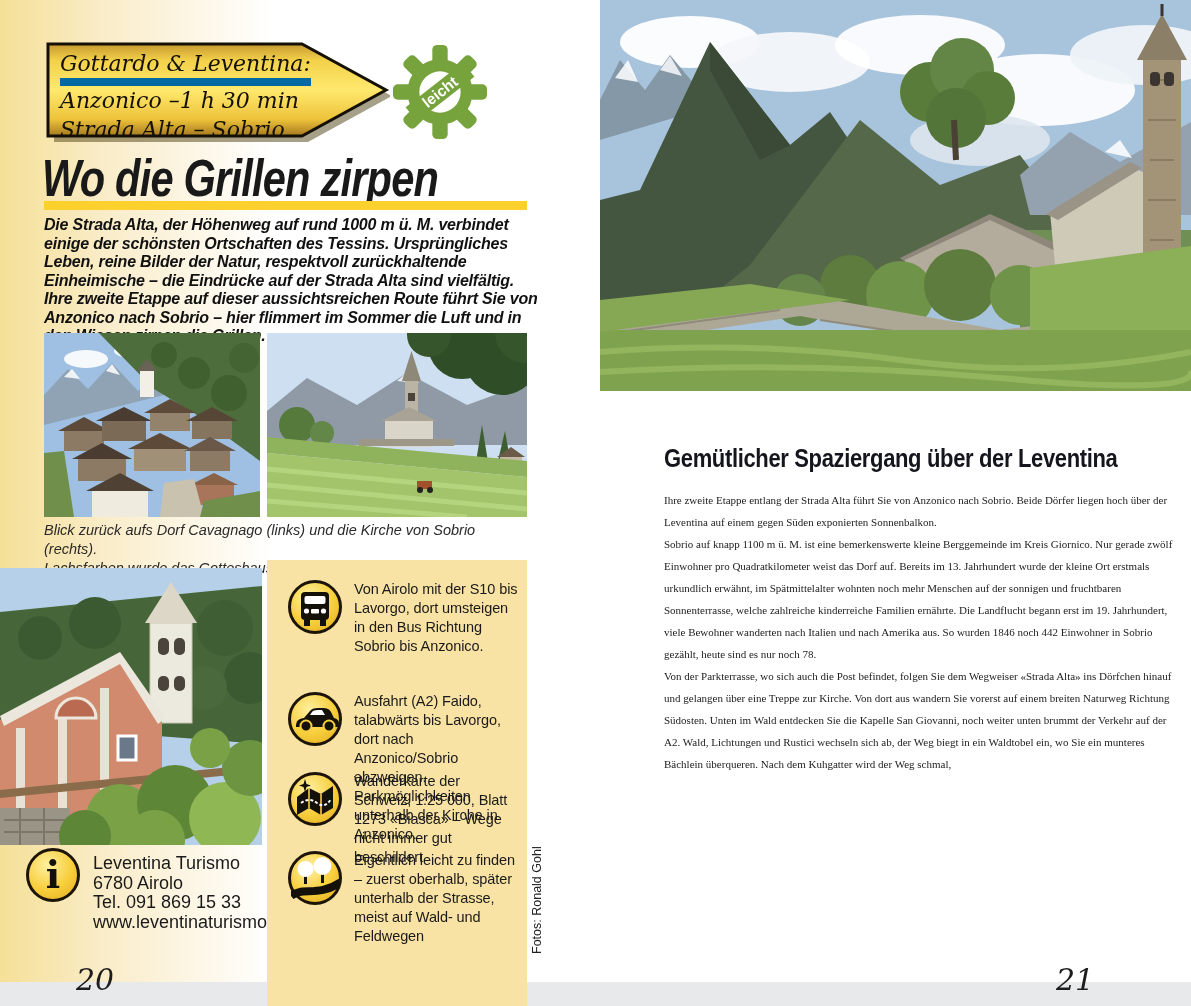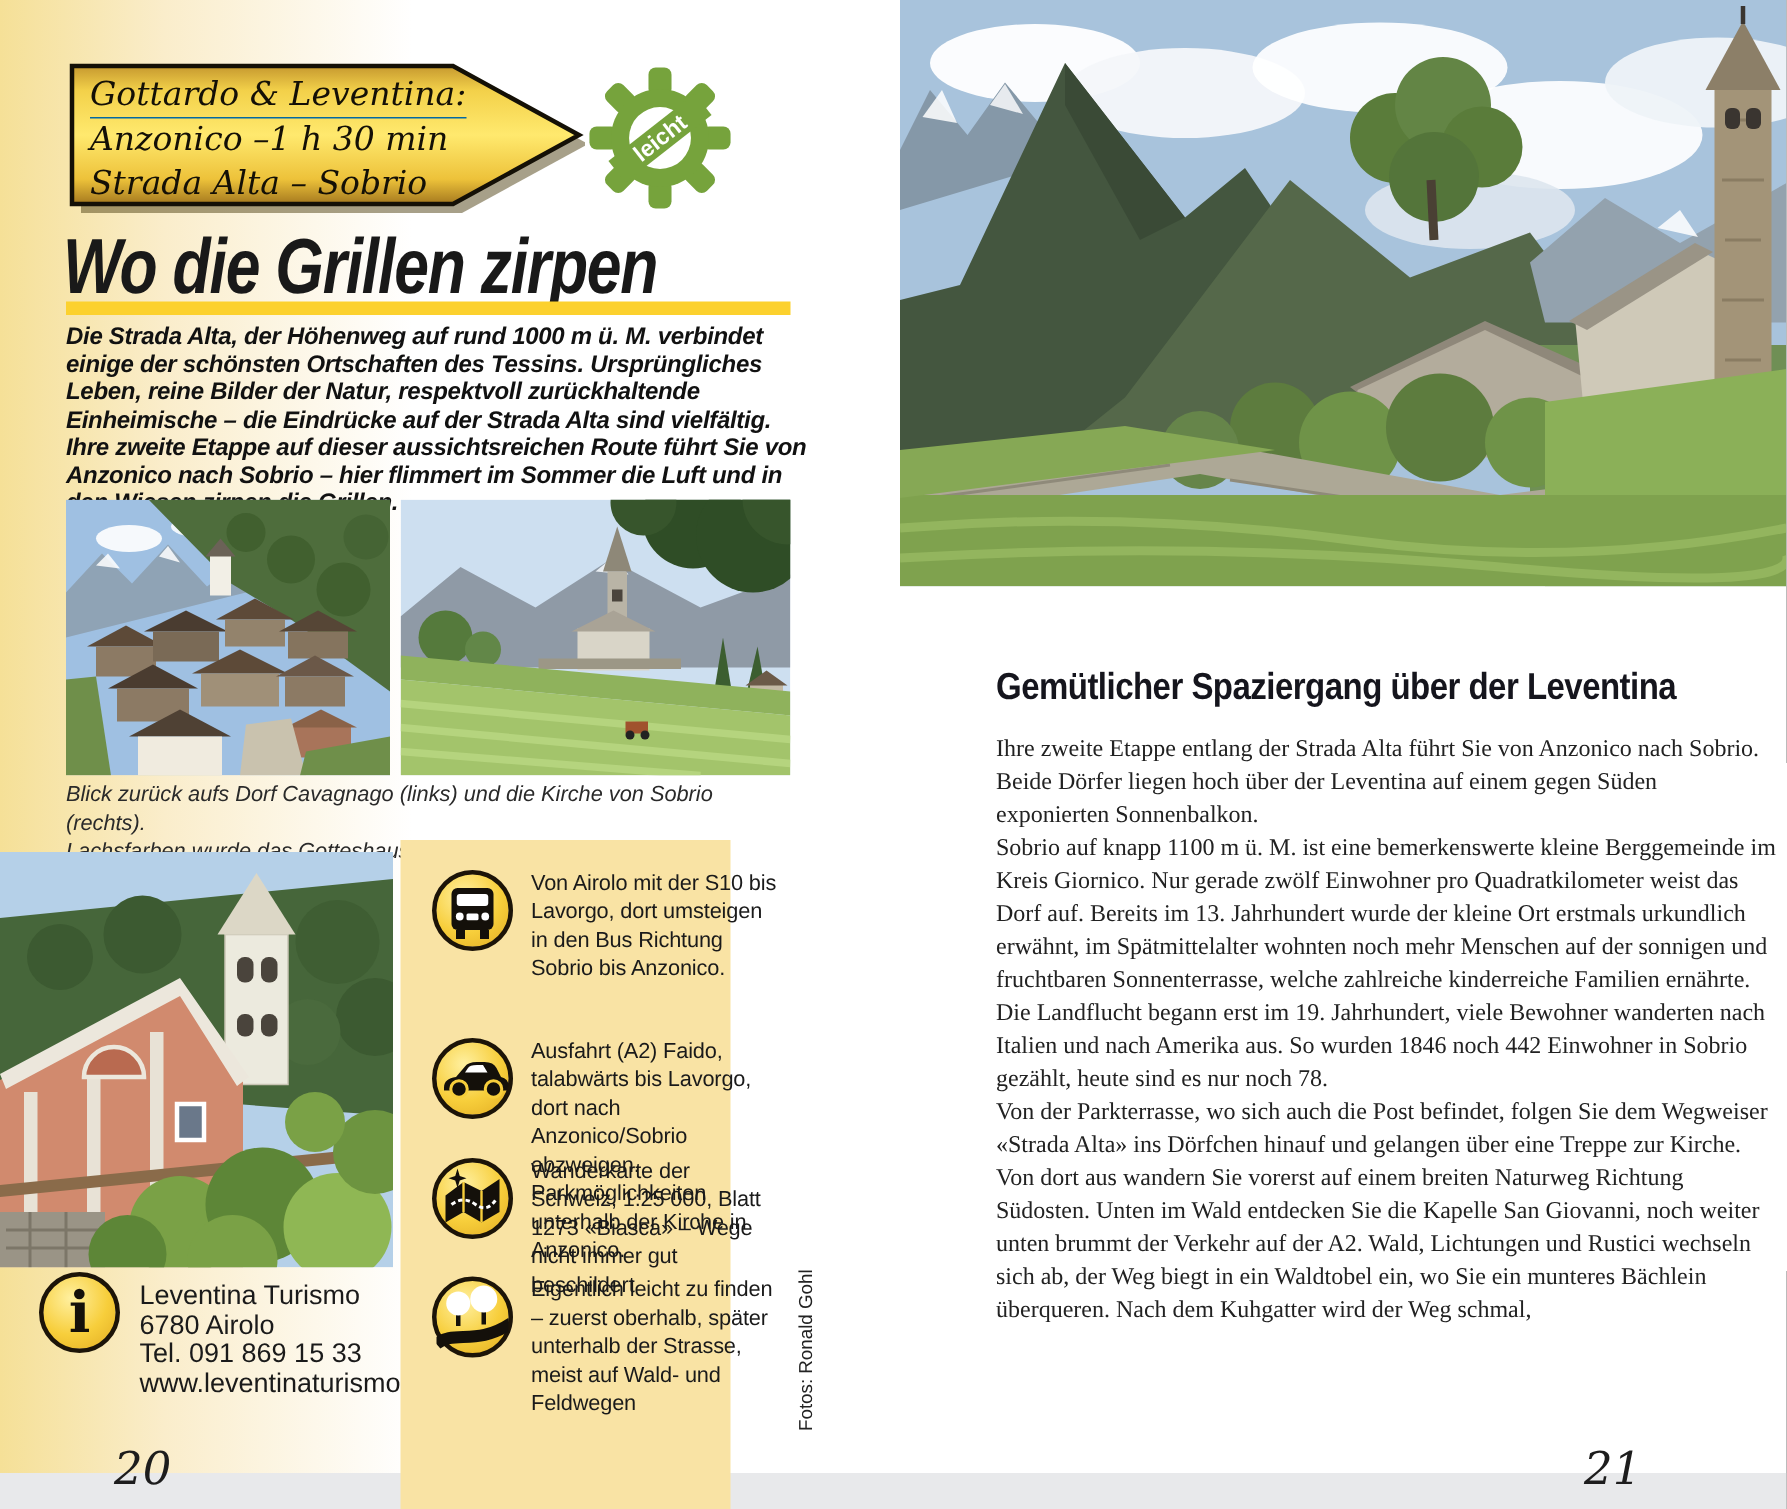--- a/index.html
+++ b/index.html
@@ -9,21 +9,21 @@
 
   
   .left-bg{left:0;top:0;width:560px;height:1006px;
            background:linear-gradient(90deg,#F5E097 0px,#FAEDCB 110px,#ffffff 275px);}
 
   
   .banner{left:44px;top:40px;width:346px;height:104px;}
   .banner-text{position:absolute;left:16px;top:9px;width:252px;
                font-family:"DejaVu Serif",serif;font-style:italic;font-size:22px;
                line-height:29px;color:#141006;}
-  .banner-region{display:inline-block;border-bottom:1px solid #0369a1;padding-bottom:0px;}
+  .banner-region{display:inline-block;border-bottom:8px solid #0369a1;padding-bottom:0px;}
   .banner-row{display:flex;width:252px;}
 
   .gear{left:392px;top:44px;width:96px;height:96px;}
 
   .title{left:42px;top:148px;width:620px;font-size:52px;font-weight:bold;font-style:italic;
          letter-spacing:-1px;color:#191919;transform:scaleX(0.80);transform-origin:left top;
          white-space:nowrap;}
   .title-rule{left:44px;top:201px;width:483px;height:9px;background:#FCD12E;}
 
   .intro{left:44px;top:216px;width:500px;font-size:16px;font-weight:bold;font-style:italic;
@@ -37,35 +37,35 @@
   .photo-main{left:600px;top:0px;width:591px;height:391px;}
 
   .caption-left{left:44px;top:521px;width:478px;font-style:italic;font-size:14.5px;
                 line-height:19px;color:#2a2a2a;}
   .caption-right{left:664px;top:398px;width:512px;font-style:italic;font-size:15px;
                  line-height:19.5px;color:#2a2a2a;}
 
   .contact{left:26px;top:848px;width:240px;display:flex;gap:13px;}
   .contact-text{font-size:18px;line-height:19.5px;padding-top:6px;}
 
-  .info-panel{left:267px;top:560px;width:220px;height:446px;background:#F9E3A4;z-index:3;}
+  .info-panel{left:267px;top:560px;width:260px;height:446px;background:#F9E3A4;z-index:3;}
   .info-row{position:absolute;left:21px;width:232px;display:flex;gap:12px;}
   .info-row .txt{font-size:14.5px;line-height:19px;letter-spacing:-0.1px;width:168px;}
   .row-1{top:20px;} .row-2{top:132px;justify-content:flex-end;} .row-3{top:212px;} .row-4{top:291px;justify-content:flex-end;}
 
   .icon-circle{width:54px;height:54px;border-radius:50%;flex:0 0 54px;
                background:radial-gradient(circle at 38% 30%,#FFF0A0 0%,#F7CE3B 55%,#E2AC22 100%);
                border:3px solid #1c1408;box-sizing:border-box;position:relative;}
   .icon-circle svg{position:absolute;left:0;top:0;}
 
   .heading-right{left:664px;top:444px;width:580px;font-size:25px;font-weight:bold;
                  letter-spacing:-0.4px;color:#15151d;transform:scaleX(0.88);
                  transform-origin:left top;white-space:nowrap;}
   .body-text{left:664px;top:489px;width:520px;font-family:"Liberation Serif",serif;
-             font-size:16px;line-height:22px;color:#222;}
+             font-size:11px;line-height:22px;color:#222;}
   .body-text p{margin:0;}
 
   .photo-credit{left:530px;top:826px;height:128px;writing-mode:vertical-rl;
                 transform:rotate(180deg);font-size:12.5px;color:#222;}
 
   .footer-bar{left:0;top:982px;width:1191px;height:24px;background:#E8E9EB;z-index:2;}
   .pageno{z-index:4;font-family:"DejaVu Serif",serif;font-style:italic;font-size:30px;color:#1d1d1d;}
   .pageno-left{left:76px;top:962px;}
   .pageno-right{left:1056px;top:962px;}
 </style>

